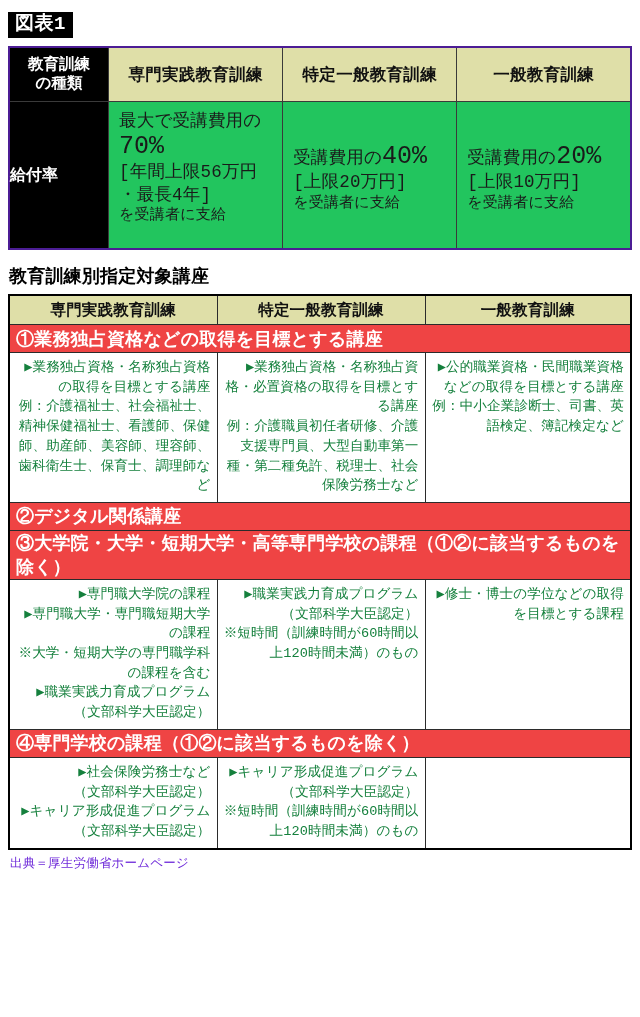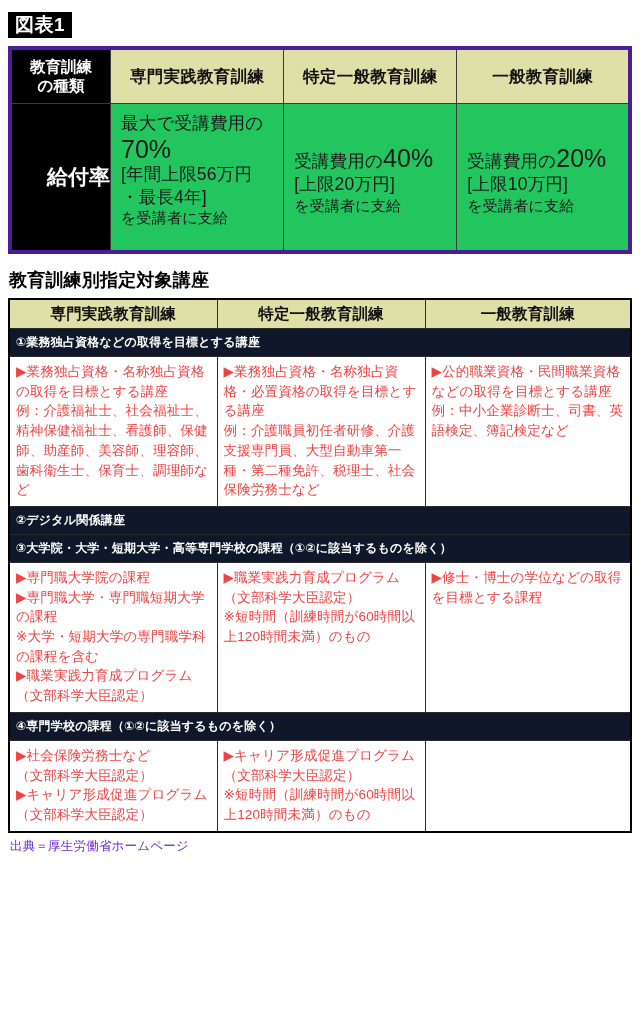--- a/index.html
+++ b/index.html
@@ -14,20 +14,21 @@
     color: #1a1a1a;
     -webkit-font-smoothing: antialiased;
     overflow: hidden;
   }
   .page {
     width: 640px;
     height: 973px;
     position: relative;
     box-sizing: border-box;
     padding: 8px 8px 0 8px;
+    font-family: Liberation Mono, monospace;
   }
 
   
   .fig-title {
     display: flex;
     align-items: center;
     gap: 8px;
     height: 30px;
     margin: 2px 0 6px 0;
   }
@@ -45,21 +46,21 @@
     font-weight: bold;
     color: #000000;
     letter-spacing: 0.2px;
   }
 
   
   .t1 {
     width: 624px;
     border-collapse: collapse;
     table-layout: fixed;
-    border: 4px solid #4c1d95;
+    border: 2px solid #4c1d95;
   }
   .t1 td, .t1 th {
     border: 1px solid #3a3a3a;
     vertical-align: middle;
     padding: 0;
   }
   .t1 .corner {
     background: #000000;
     color: #ffffff;
     text-align: center;
@@ -74,22 +75,22 @@
     color: #111111;
     text-align: center;
     font-size: 16.5px;
     font-weight: bold;
     height: 53px;
     letter-spacing: 0.3px;
   }
   .t1 .rate-label {
     background: #000000;
     color: #ffffff;
-    text-align: right;
-    font-size: 21px;
+    text-align: left;
+    font-size: 16px;
     font-weight: bold;
   }
   .t1 .body-cell {
     background: #22c55e;
     padding: 8px 10px 6px 10px;
     vertical-align: top;
     height: 128px;
   }
   .t1 .body-cell.mid {
     vertical-align: middle;
@@ -125,36 +126,37 @@
     background: #dfdfa8;
     text-align: center;
     font-size: 15.5px;
     font-weight: bold;
     color: #111111;
     height: 28px;
     vertical-align: middle;
     letter-spacing: 0.2px;
   }
   .t2 .group-row td {
-    background: #0f172a;
+    background: #ef4444;
     color: #ffffff;
-    font-size: 12px;
+    font-size: 18px;
     font-weight: bold;
     height: 27px;
     vertical-align: middle;
     padding: 0 0 0 6px;
     letter-spacing: 0.2px;
   }
   .t2 .cell {
     background: #ffffff;
     padding: 5px 6px 6px 6px;
     font-size: 13.6px;
     line-height: 1.45;
-    color: #ef4444;
+    color: #15803d;
     letter-spacing: 0.1px;
+    text-align: right;
   }
   .t2 .cell p { margin: 0; }
   .col-a { width: 208px; }
   .col-b { width: 208px; }
   .col-c { width: 206px; }
 
   
   .source {
     font-size: 12.5px;
     color: #6d28d9;

